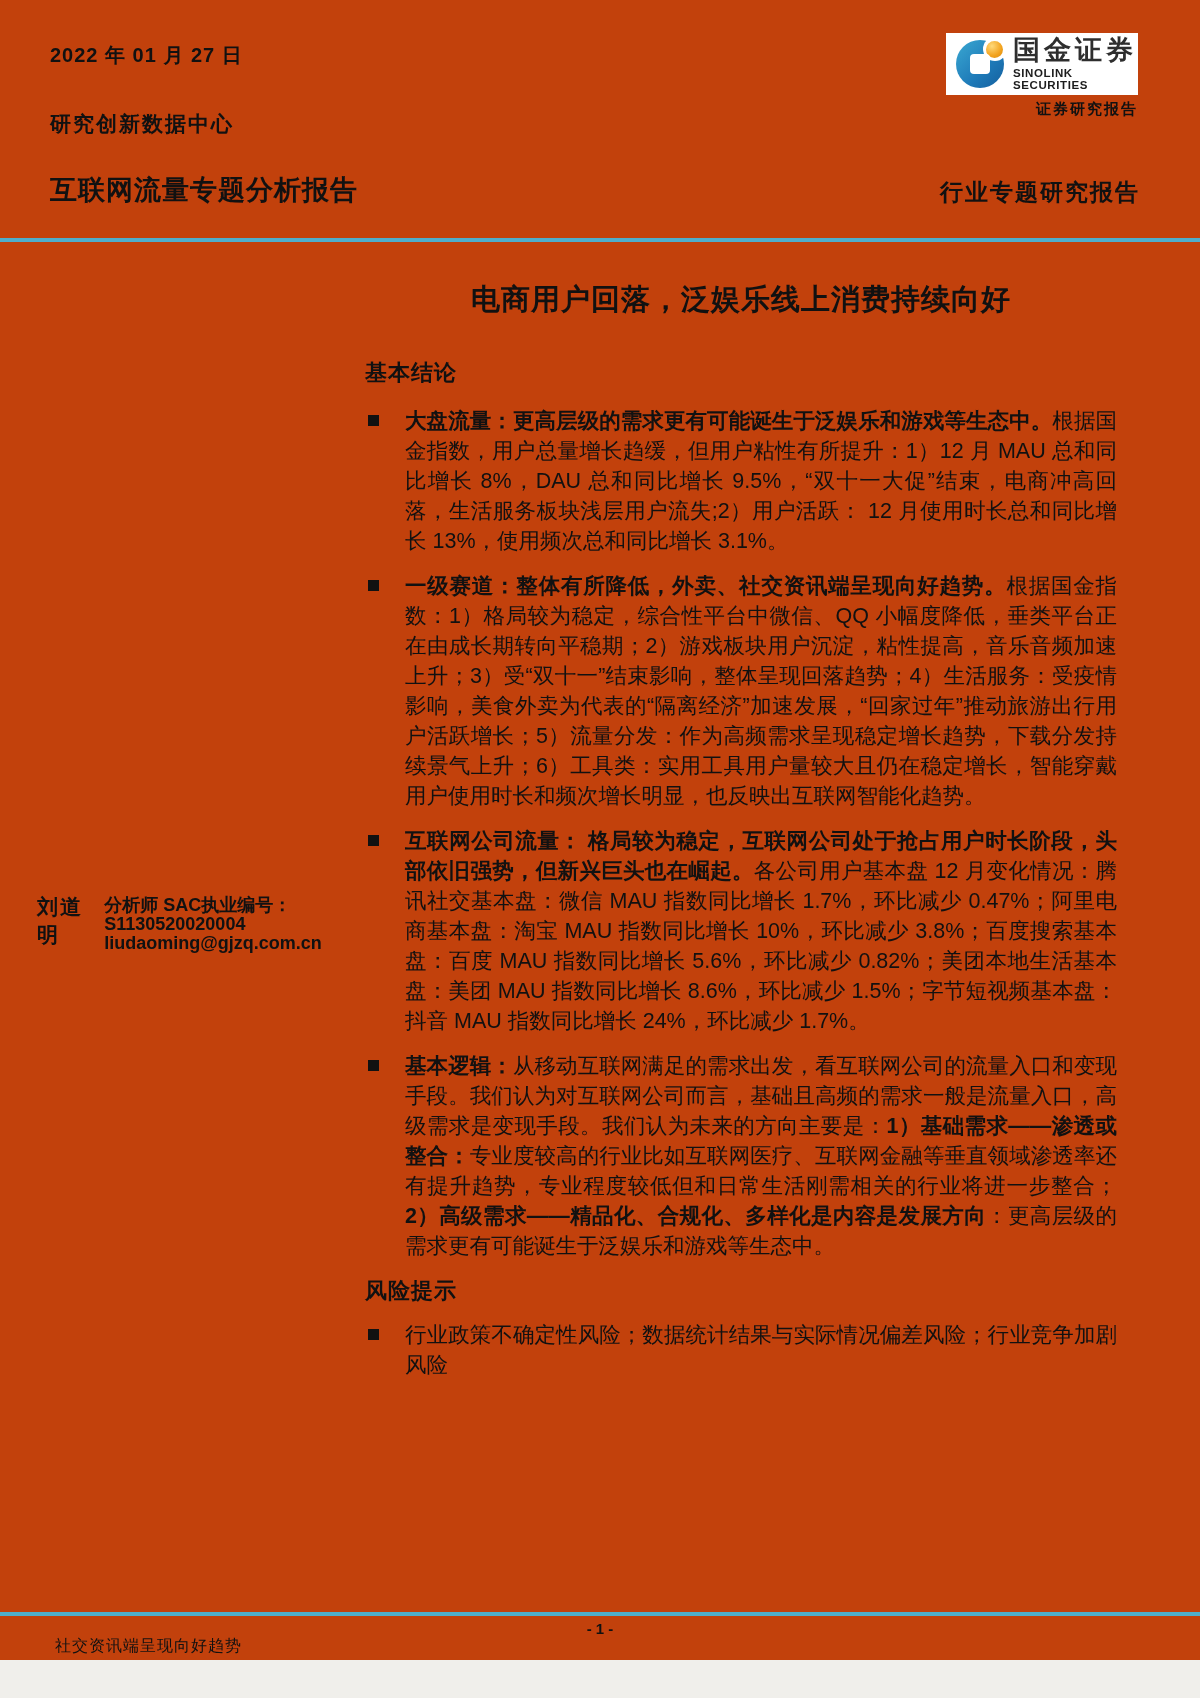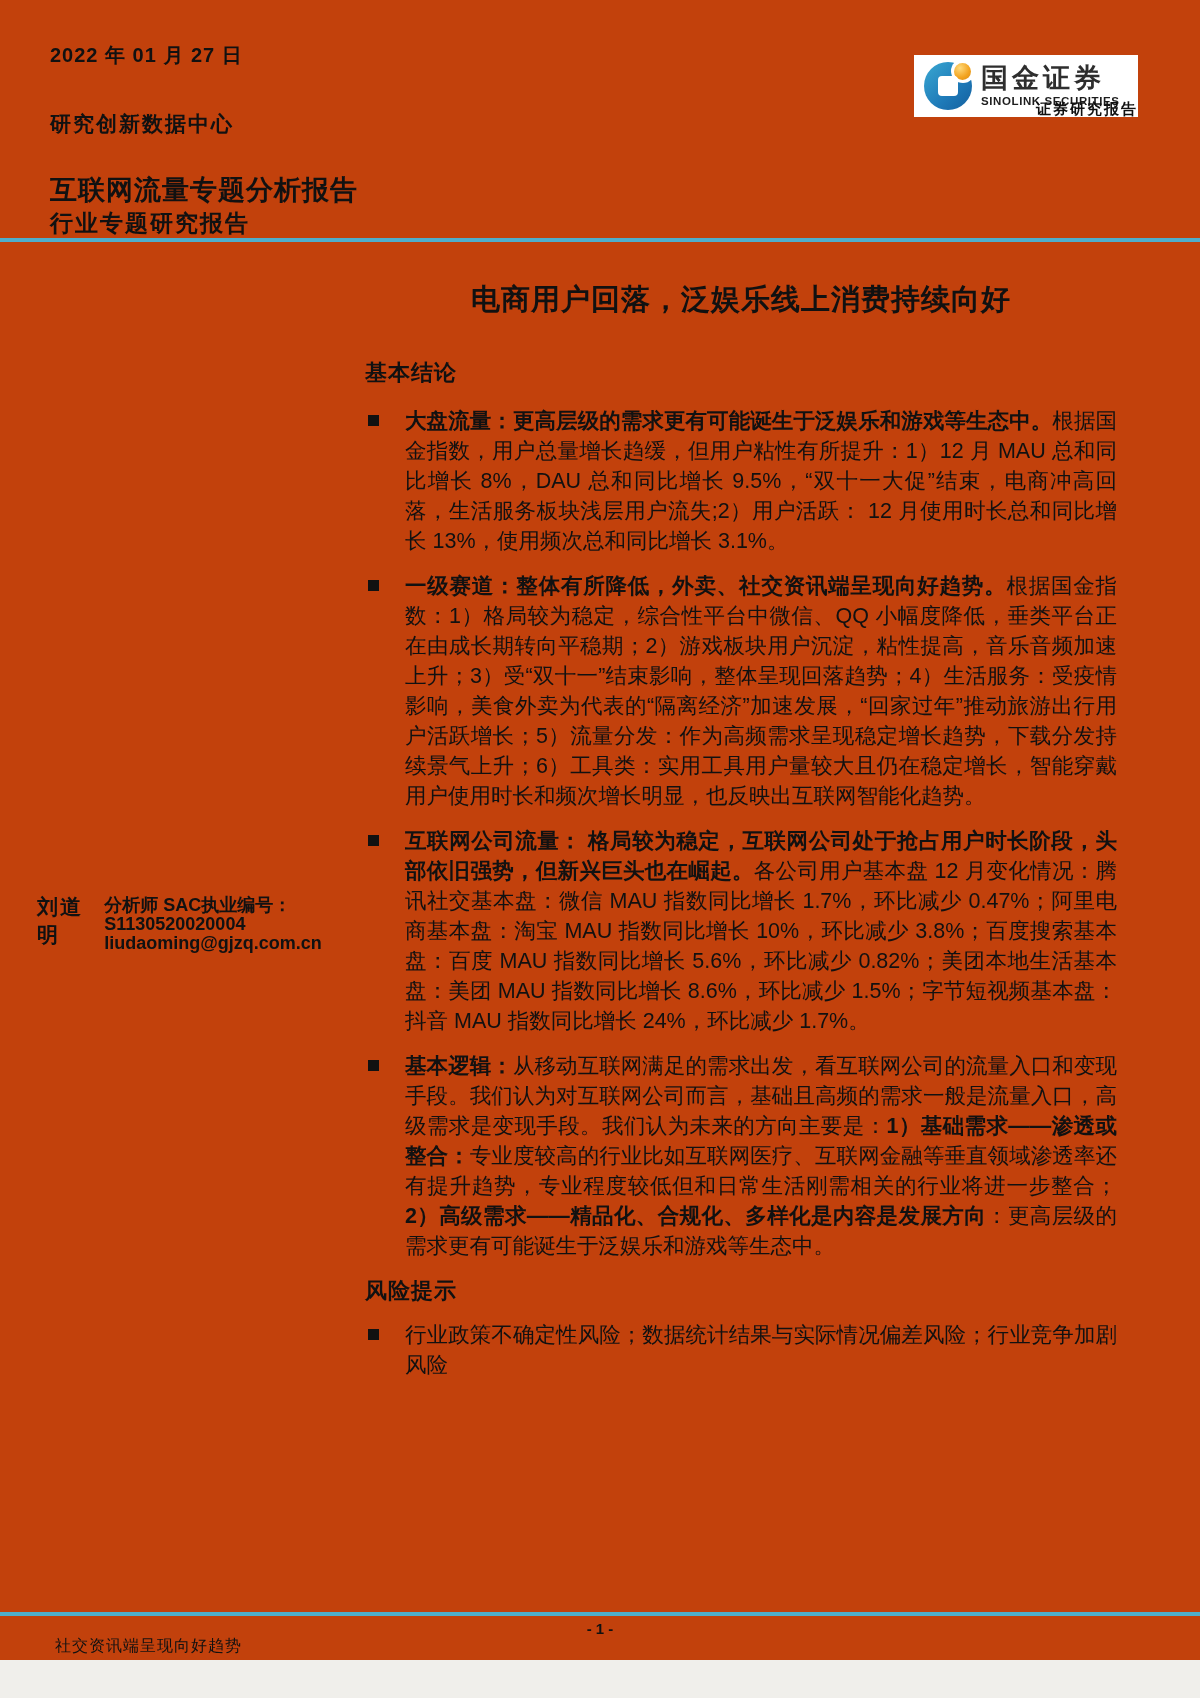--- a/index.html
+++ b/index.html
@@ -16,22 +16,22 @@
     background:#c2410c;
     overflow:hidden;
   }
   
   .date {
     position:absolute; left:50px; top:42px;
     font-size:20px; font-weight:bold; letter-spacing:1px;
   }
   .logo-box {
     position:absolute; right:62px; top:33px;
-    width:224px; height:62px; background:#ffffff;
-    display:flex; align-items:center; gap:9px; padding-left:10px;margin-top:22px;
+    width:192px; height:62px; background:#ffffff;
+    display:flex; align-items:center; gap:9px; padding-left:10px;
   }
   .logo-icon { position:relative; width:48px; height:48px; flex:0 0 auto; }
   .logo-circle {
     position:absolute; left:0; top:0; width:48px; height:48px; border-radius:50%;
     background:linear-gradient(135deg,#3aa8d2 0%,#1e7ab8 60%,#145f9e 100%);
   }
   .logo-notch {
     position:absolute; right:-3px; top:-3px; width:24px; height:24px;
     border-radius:50%; background:#ffffff;
   }
@@ -50,21 +50,21 @@
     position:absolute; right:62px; top:100px;
     font-family:"Liberation Serif", serif;
     font-size:15px; font-weight:bold; letter-spacing:2px;margin-left:28px;
   }
   .department {
     position:absolute; left:50px; top:110px;
     font-size:21px; font-weight:bold; letter-spacing:2px;
   }
   .series-row {
     position:absolute; left:50px; right:60px; top:172px;
-    display:flex; justify-content:space-between; align-items:flex-start;flex-direction:column;
+    display:flex; justify-content:space-between; align-items:flex-end;
   }
   .series-title { font-size:27px; font-weight:900; letter-spacing:1px; }
   .report-type { font-size:23px; font-weight:bold; letter-spacing:2px; }
   .rule-top, .rule-bottom {
     position:absolute; left:0; width:1200px; height:4px; background:#4faecb;
   }
   .rule-top { top:238px; }
   .rule-bottom { top:1612px; }
   
   .content {

